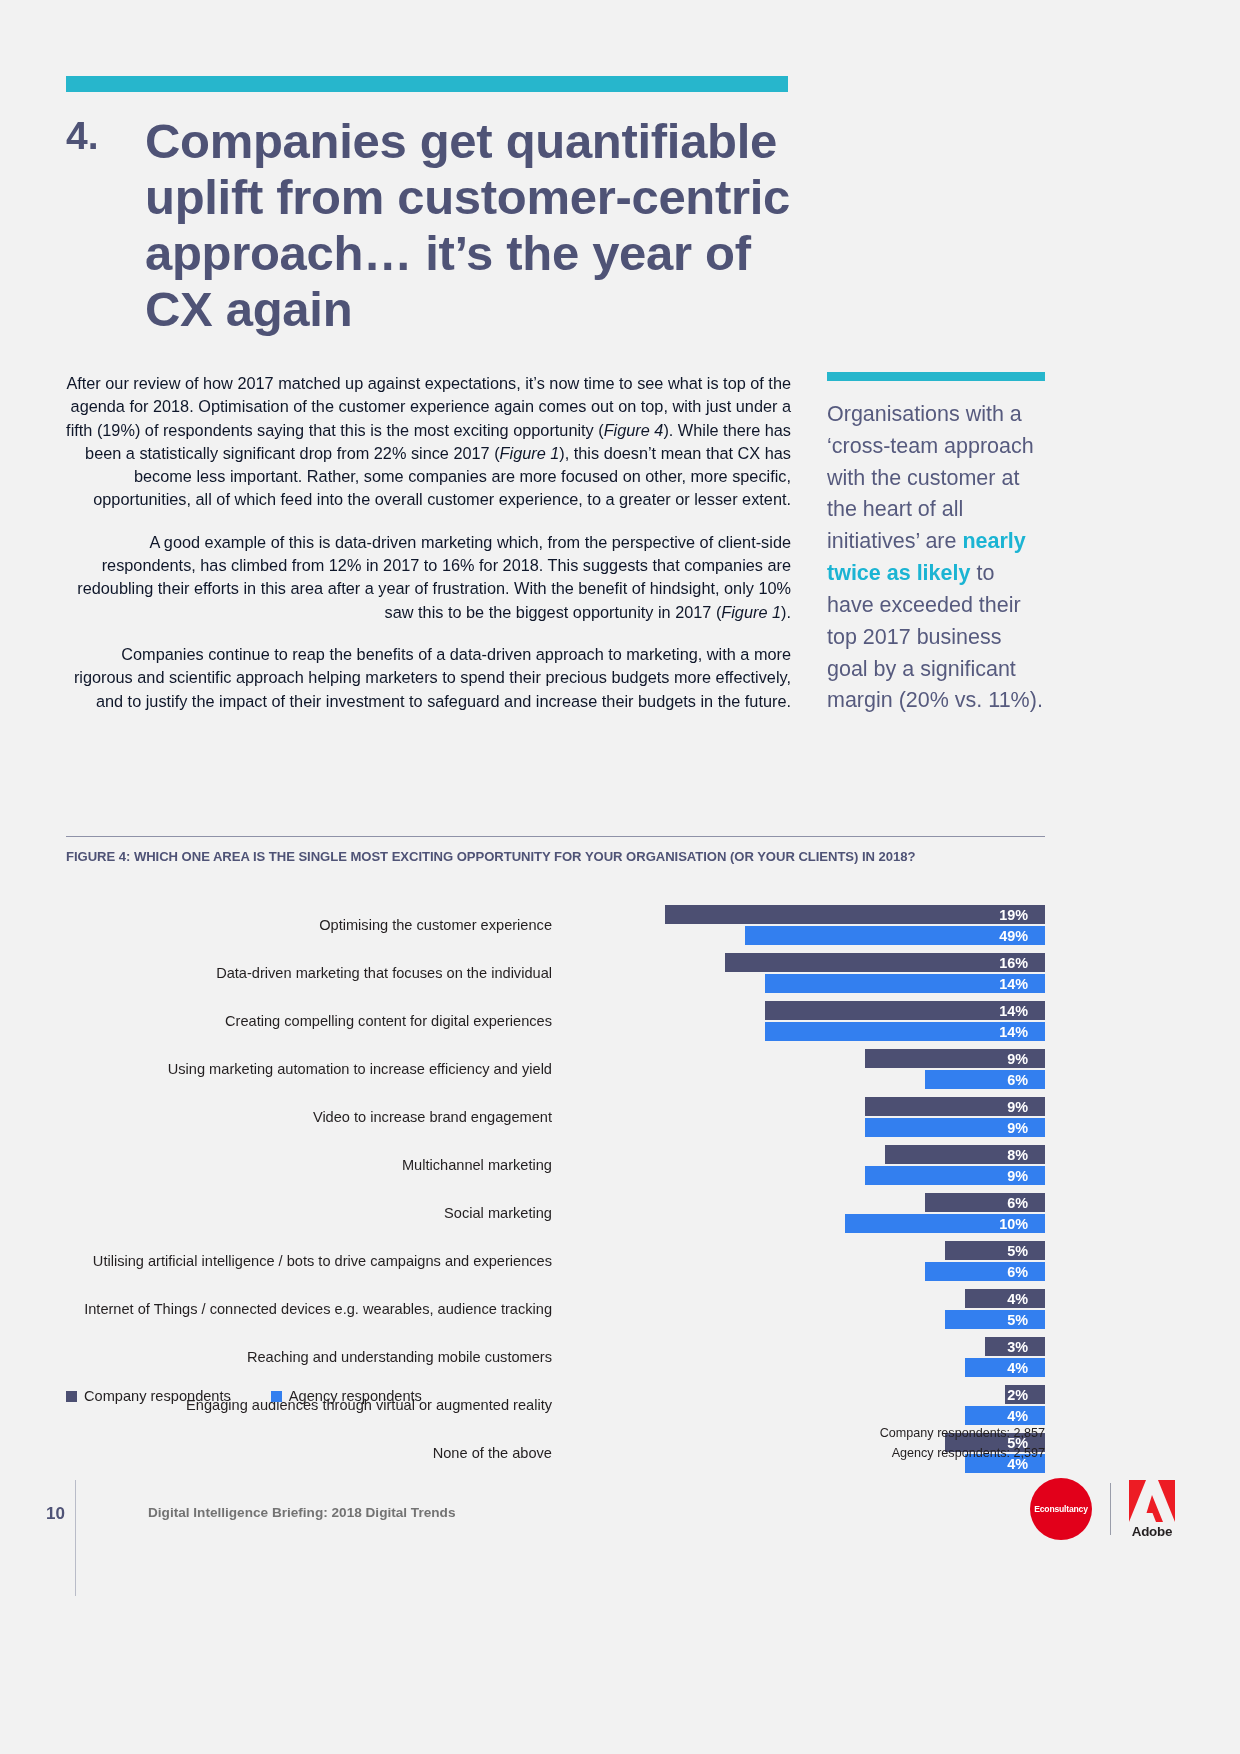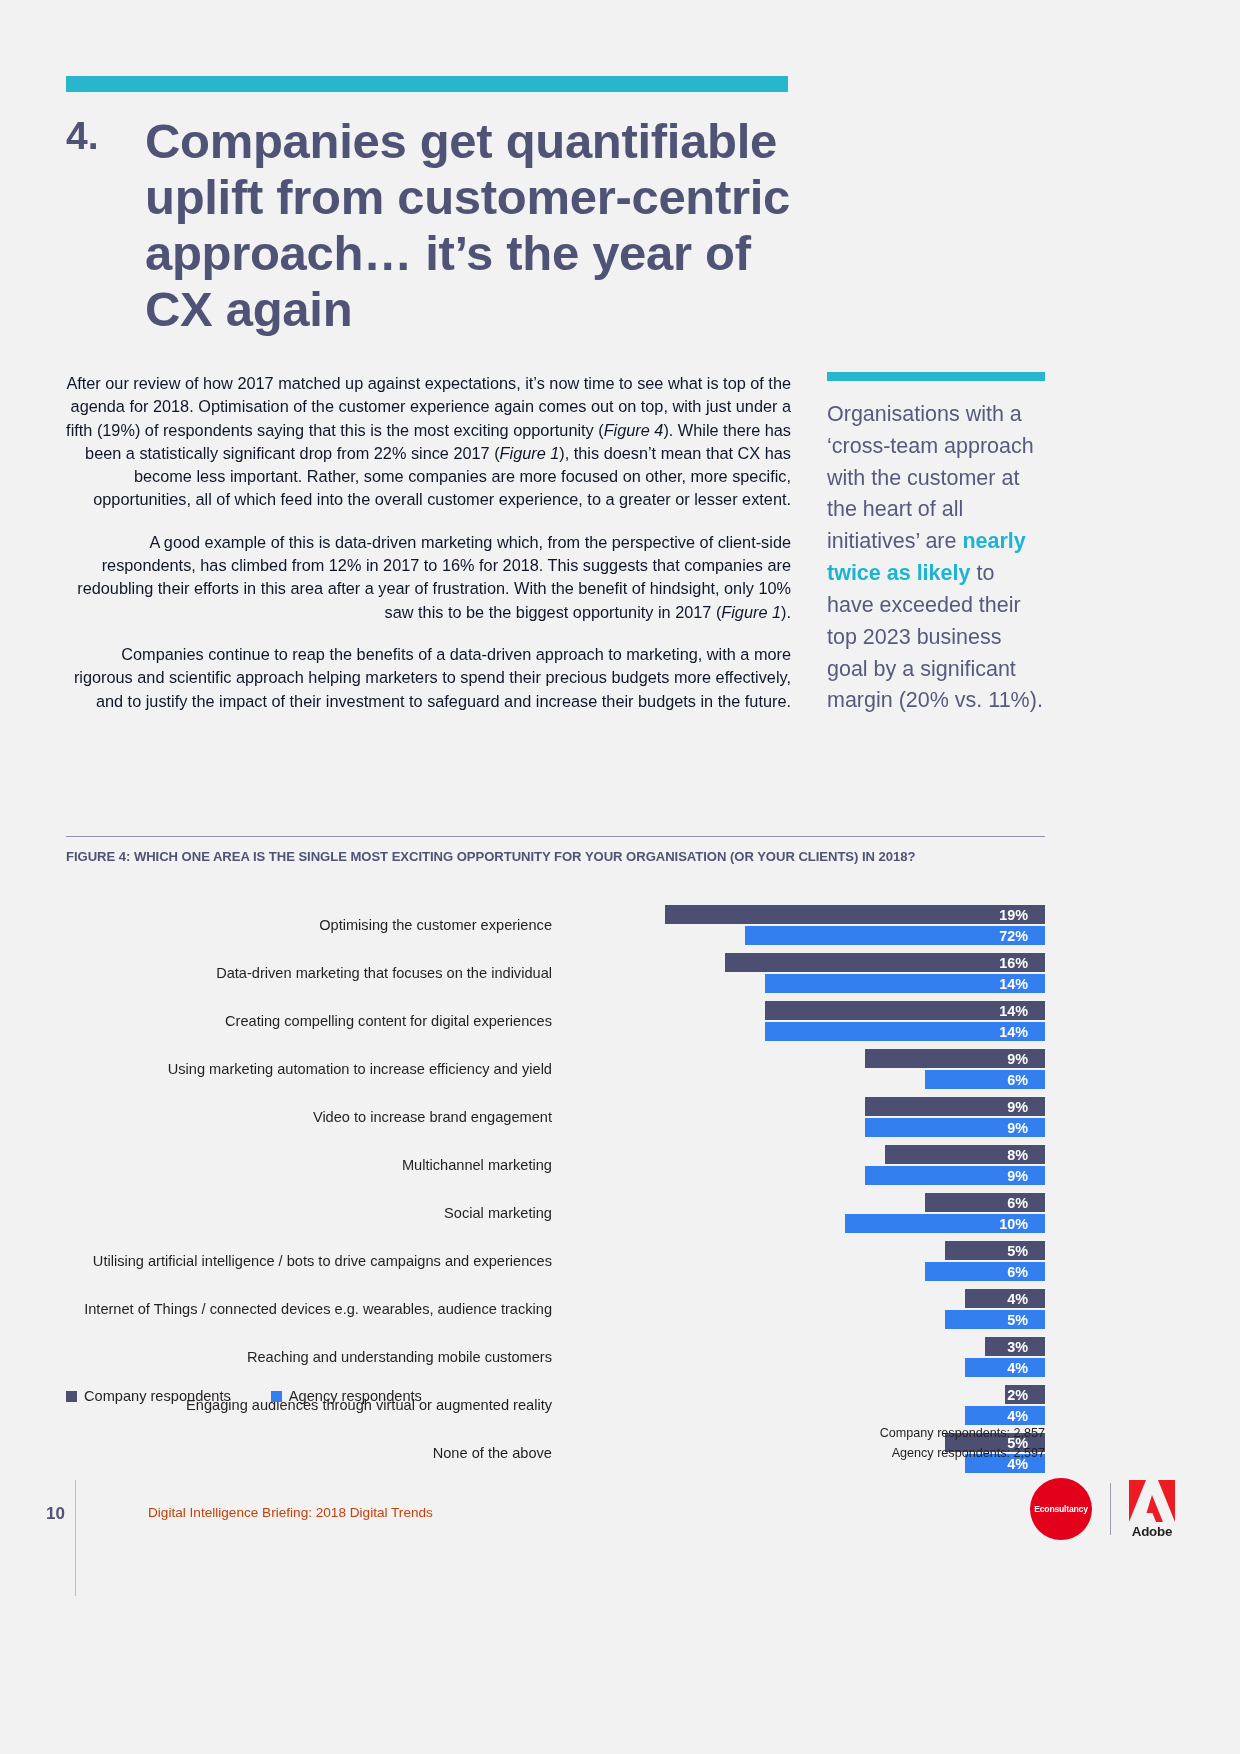--- a/index.html
+++ b/index.html
@@ -110,21 +110,21 @@
   .page-num {
     position: absolute; left: 46px; top: 1504px;
     font-size: 17px; font-weight: bold; color: #4f5376;
   }
   .footer-divider {
     position: absolute; left: 75px; top: 1480px; width: 1px; height: 116px;
     background: #b9bcc8;
   }
   .footer-title {
     position: absolute; left: 148px; top: 1505px;
-    font-size: 13.6px; font-weight: normal; color: #c2410c;
+    font-size: 13.6px; font-weight: bold; color: #737373;
   }
   .logos {
     position: absolute; right: 65px; top: 1478px;
     display: flex; align-items: center; gap: 18px;
   }
   .econ-logo {
     width: 62px; height: 62px; border-radius: 50%;
     background: #e2001a; color: #fff;
     display: flex; align-items: center; justify-content: center;
     font-size: 8.6px; font-weight: bold; letter-spacing: -0.2px;
@@ -151,36 +151,36 @@
   </div>
 
   <div class="body-col">
     <p><span>After our review of how 2017 matched up against expectations, it’s now time to see what is top of the agenda for 2018. Optimisation of the customer experience again comes out on top, with just under a fifth (19%) of respondents saying that this is the most exciting opportunity (</span><i>Figure 4</i><span>). While there has been a statistically significant drop from 22% since 2017 (</span><i>Figure 1</i><span>), this doesn’t mean that CX has become less important. Rather, some companies are more focused on other, more specific, opportunities, all of which feed into the overall customer experience, to a greater or lesser extent.</span></p>
     <p><span>A good example of this is data-driven marketing which, from the perspective of client-side respondents, has climbed from 12% in 2017 to 16% for 2018. This suggests that companies are redoubling their efforts in this area after a year of frustration. With the benefit of hindsight, only 10% saw this to be the biggest opportunity in 2017 (</span><i>Figure 1</i><span>).</span></p>
     <p>Companies continue to reap the benefits of a data-driven approach to marketing, with a more rigorous and scientific approach helping marketers to spend their precious budgets more effectively, and to justify the impact of their investment to safeguard and increase their budgets in the future.</p>
   </div>
 
   <div class="pullquote">
     <div class="pq-rule"></div>
-    <div class="pq-text"><span>Organisations with a ‘cross-team approach with the customer at the heart of all initiatives’ are </span><span class="pq-hl">nearly twice as likely</span><span> to have exceeded their top 2023 business goal by a significant margin (20% vs. 11%).</span></div>
+    <div class="pq-text"><span>Organisations with a ‘cross-team approach with the customer at the heart of all initiatives’ are </span><span class="pq-hl">nearly twice as likely</span><span> to have exceeded their top 2017 business goal by a significant margin (20% vs. 11%).</span></div>
   </div>
 
   <div class="fig-rule"></div>
   <div class="fig-caption">FIGURE 4: WHICH ONE AREA IS THE SINGLE MOST EXCITING OPPORTUNITY FOR YOUR ORGANISATION (OR YOUR CLIENTS) IN 2018?</div>
 
   <div class="chart">
     <div class="chart-rows" id="chart-rows">
         <div class="row">
           <div class="row-label">Optimising the customer experience</div>
           <div class="row-bars">
             <div class="bar company">
               <div class="bar-fill" style="width: 380px;">19%</div>
             </div>
             <div class="bar agency">
-              <div class="bar-fill" style="width: 300px;">72%</div>
+              <div class="bar-fill" style="width: 300px;">49%</div>
             </div>
           </div>
         </div>
         <div class="row">
           <div class="row-label">Data-driven marketing that focuses on the individual</div>
           <div class="row-bars">
             <div class="bar company">
               <div class="bar-fill" style="width: 320px;">16%</div>
             </div>
             <div class="bar agency">

